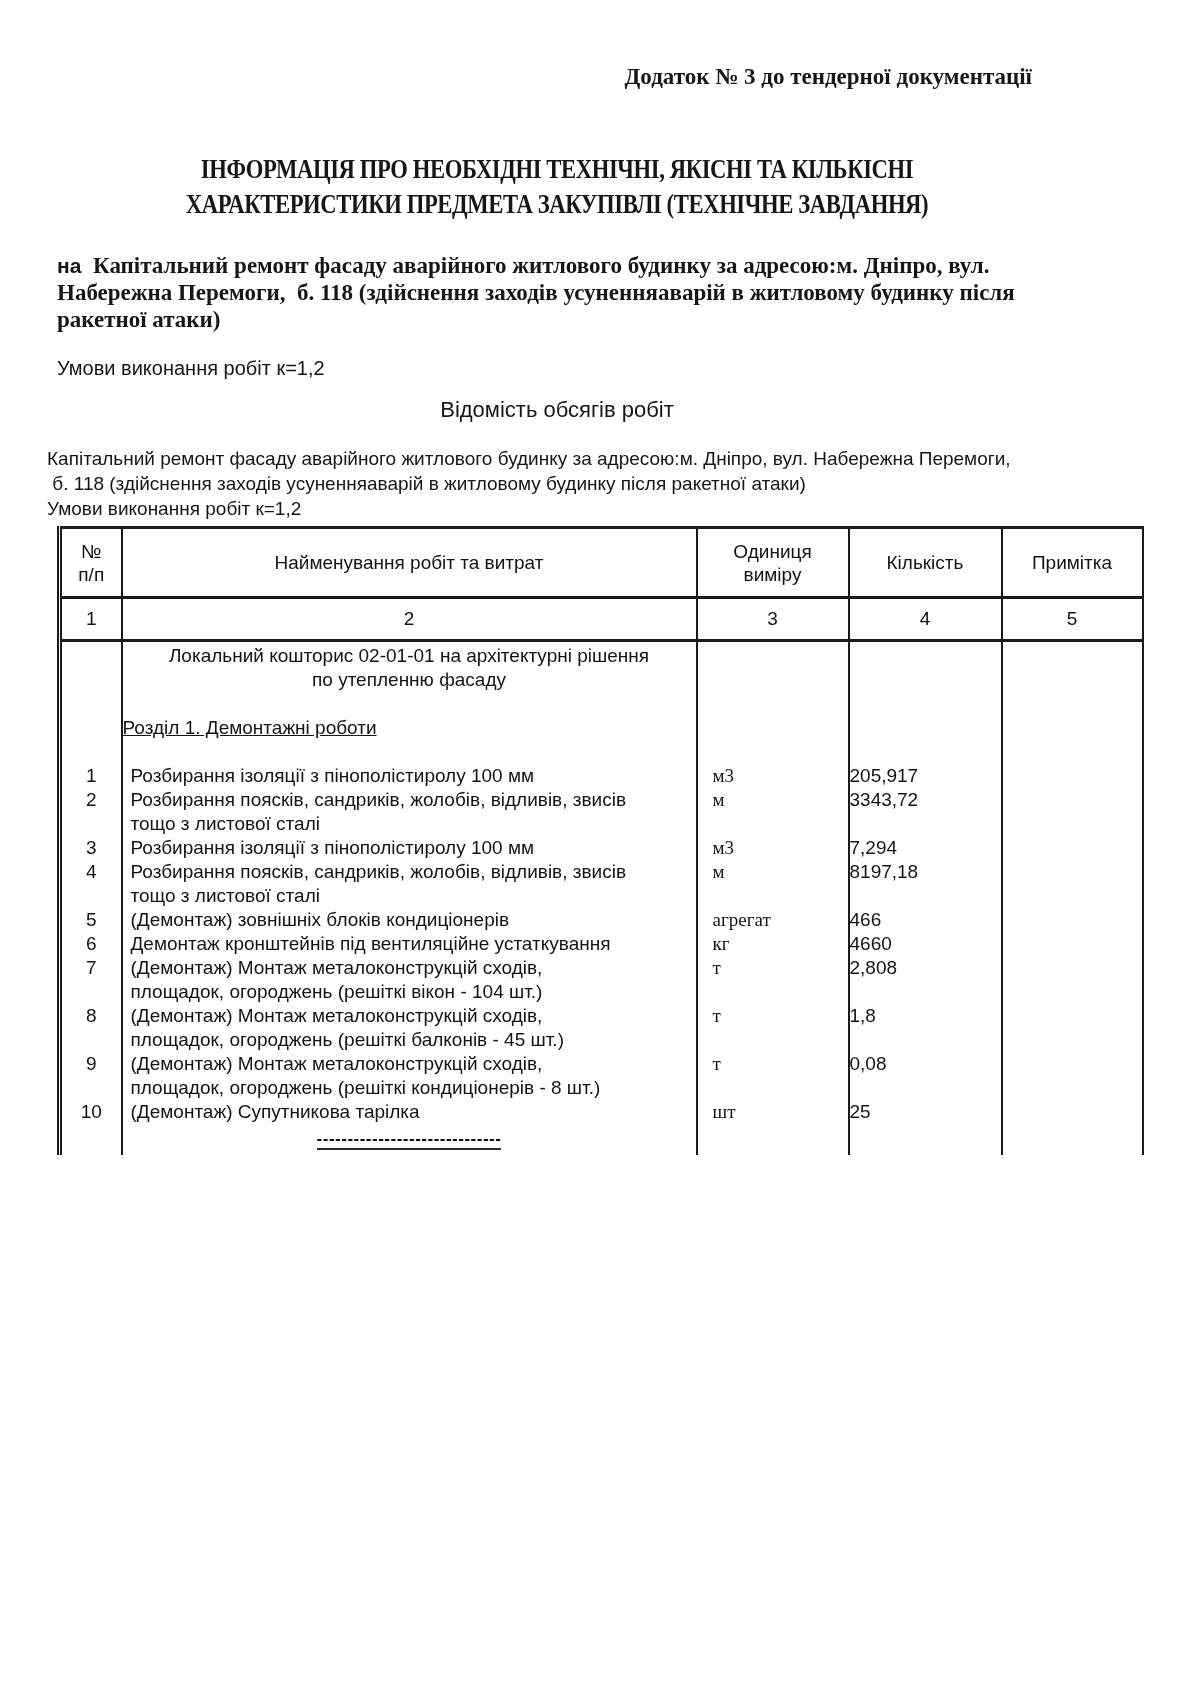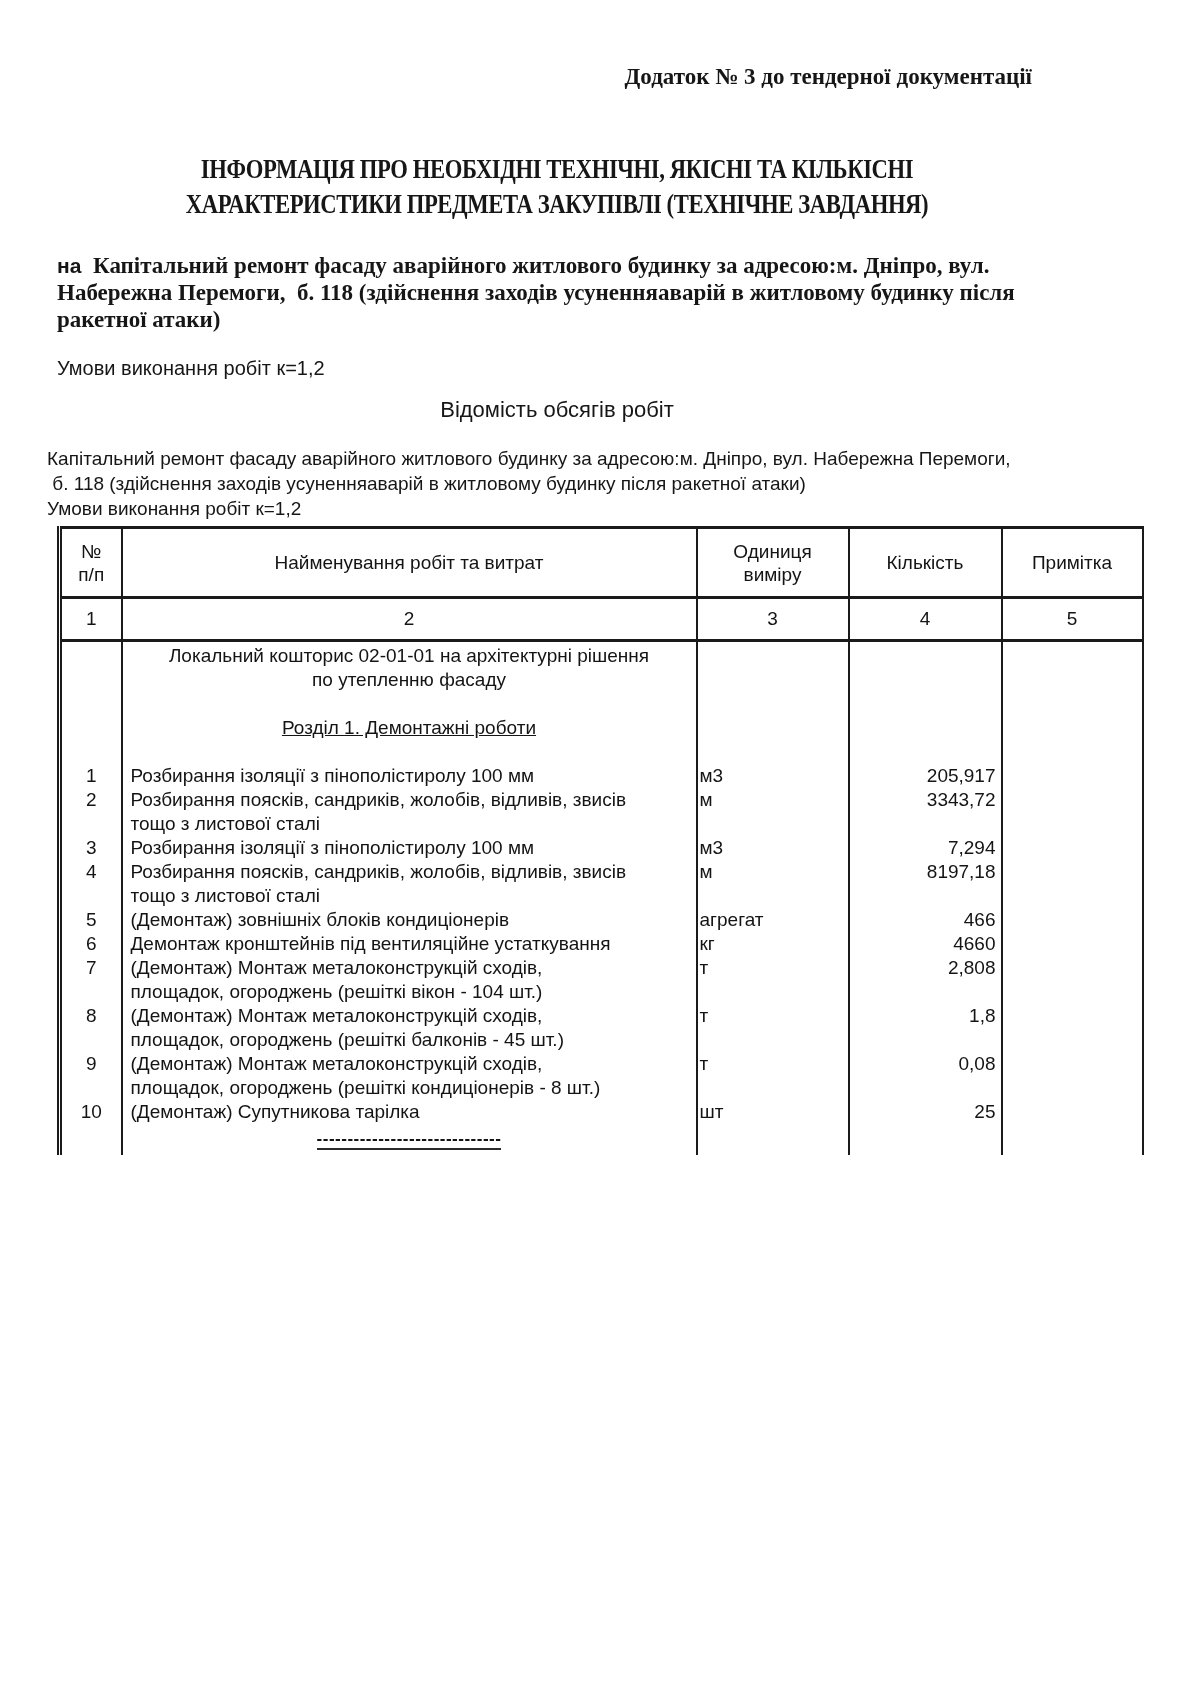--- a/index.html
+++ b/index.html
@@ -88,30 +88,29 @@
     border-bottom:3px solid #1a1a1a;
     text-align:center;
     vertical-align:middle;
   }
   tbody td {
     vertical-align:top;
     line-height:24px;
   }
   .cell-num  { text-align:center; }
   .cell-name { padding-left:8px; padding-right:21px; white-space:pre-wrap; }
-  .cell-unit { padding-left:2px; }
-  .cell-qty  { text-align:right; padding-right:5px; }
+  .cell-unit { padding-left:15px;font-family:Liberation Serif, serif; }
+  .cell-qty  { padding-right:5px; }
   .preamble-cell { padding-top:2px; }
   .estimate-heading {
     text-align:center;
     white-space:pre-line;
     margin-bottom:24px;
   }
   .section-heading {
-    text-align:center;
     text-decoration:underline;
     margin-bottom:24px;
     margin-top:16px;
   }
   .separator-row td { padding:2px 0 5px; text-align:center; }
   .separator {
     display:inline-block;
     border-bottom:2px solid #2a2a2a;
     font-weight:bold;
     letter-spacing:0.5px;

